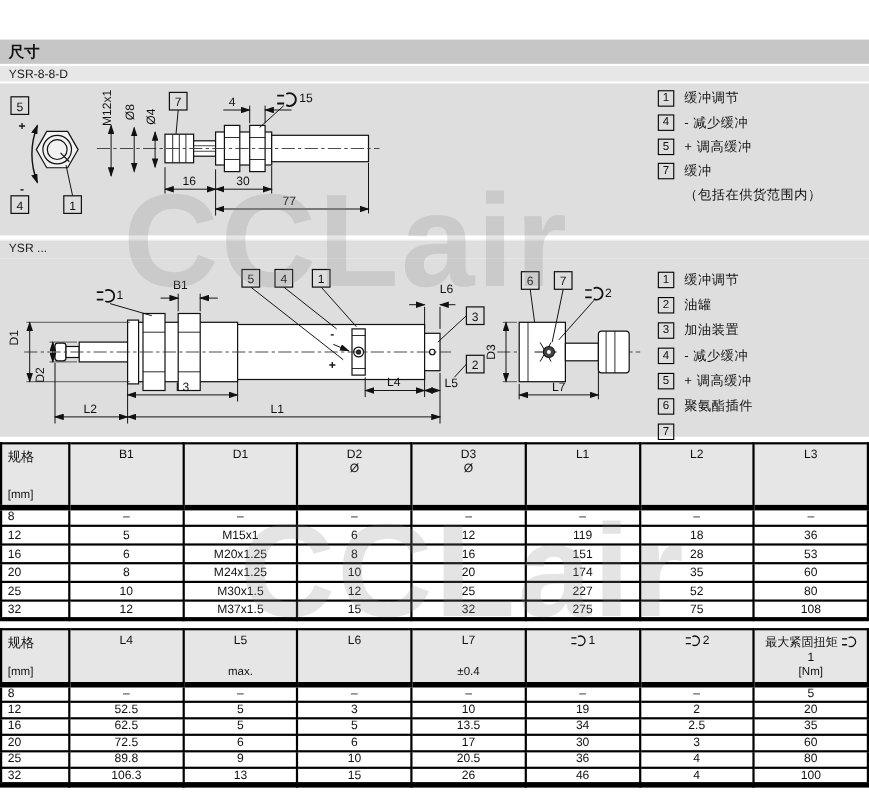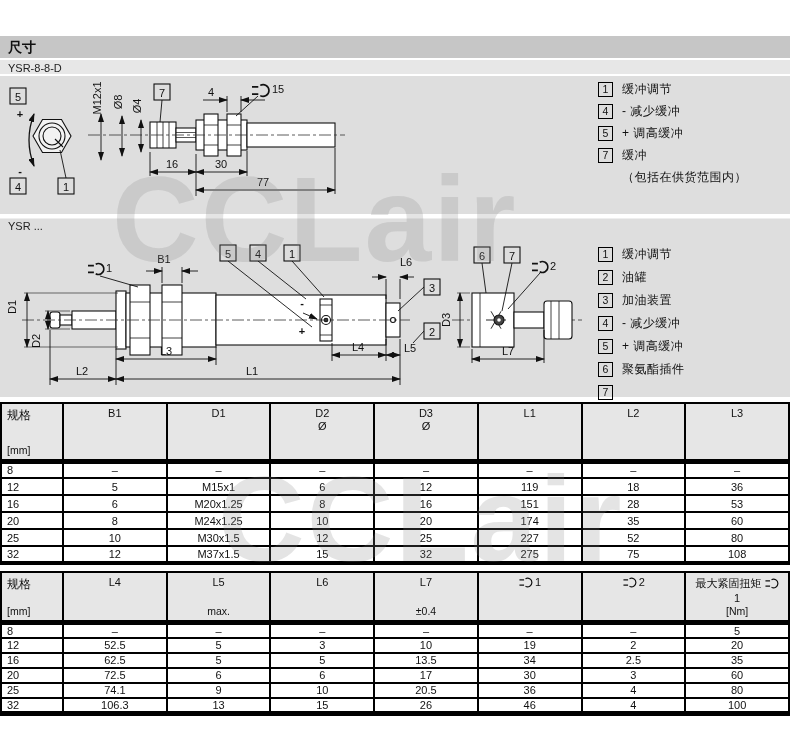--- a/index.html
+++ b/index.html
@@ -607,21 +607,21 @@
         <td>72.5</td>
         <td>6</td>
         <td>6</td>
         <td>17</td>
         <td>30</td>
         <td>3</td>
         <td>60</td>
       </tr>
       <tr>
         <td>25</td>
-        <td>74.1</td>
+        <td>89.8</td>
         <td>9</td>
         <td>10</td>
         <td>20.5</td>
         <td>36</td>
         <td>4</td>
         <td>80</td>
       </tr>
       <tr>
         <td>32</td>
         <td>106.3</td>

